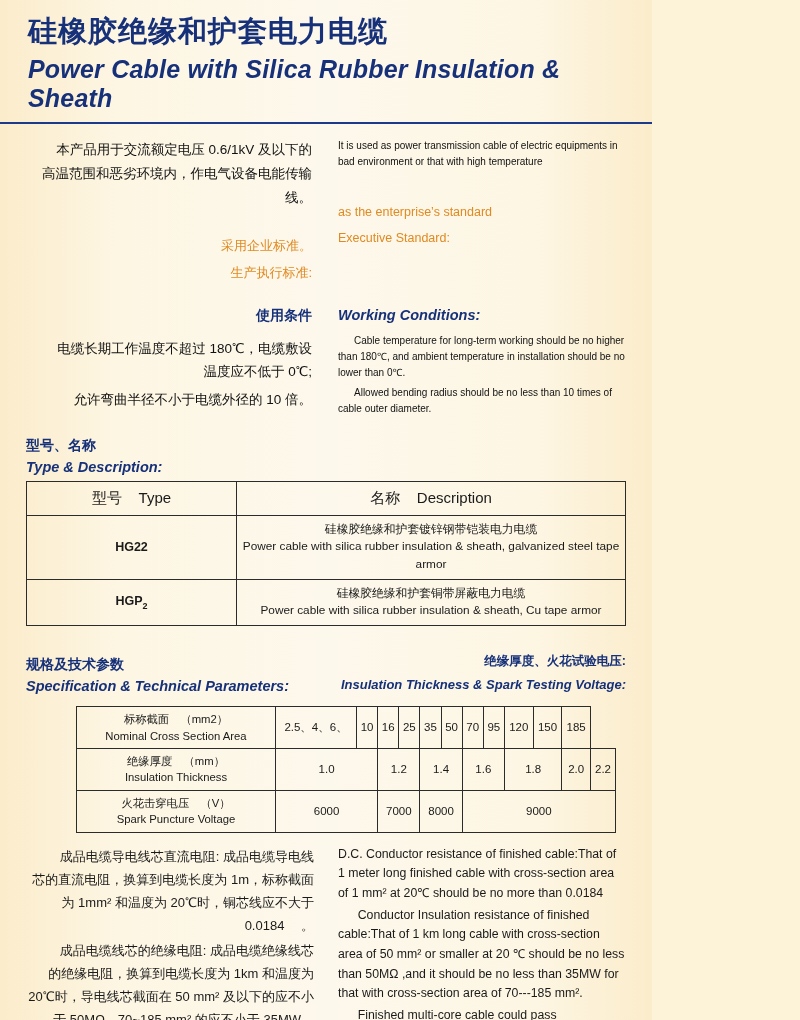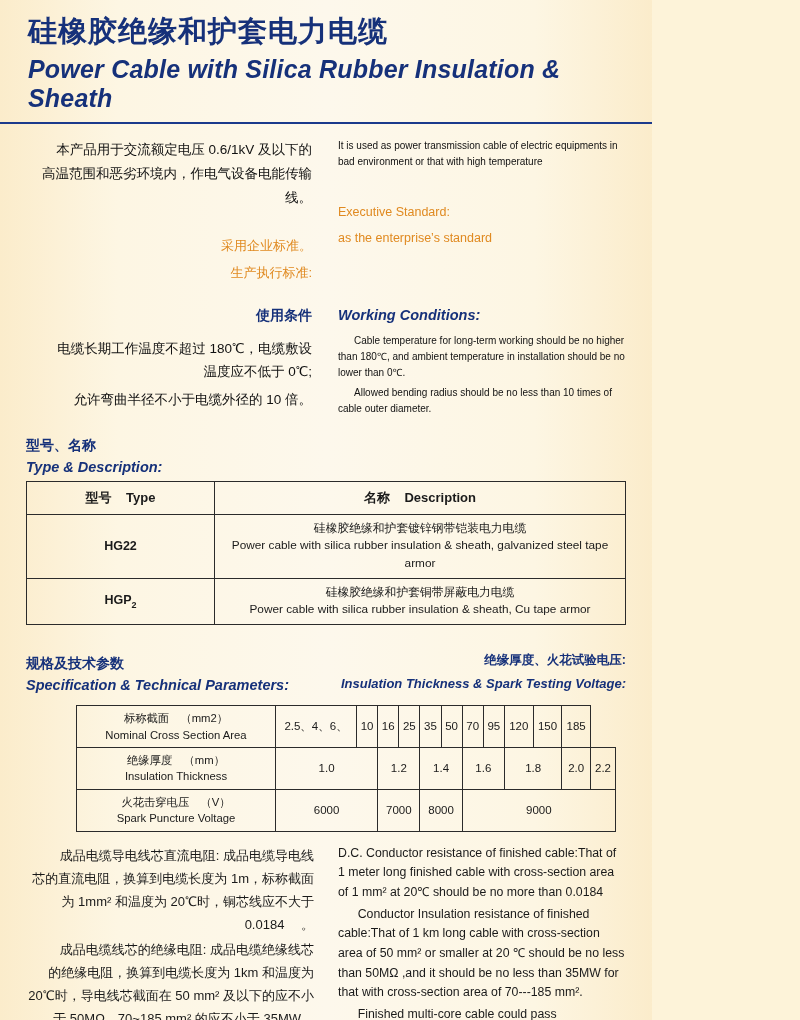--- a/index.html
+++ b/index.html
@@ -91,23 +91,23 @@
     margin-top:6px;
     background:transparent;
   }
   .tbl th,.tbl td{
     border:1px solid #2b2b2b;
     text-align:center;
     vertical-align:middle;
     padding:5px 3px;
   }
   .tbl th{
-    font-size:13px;
-    font-weight:bold;
-    padding:7px 6px;
+    font-size:15px;
+    font-weight:normal;
+    padding:7px 17px;
   }
   .type-cell{
     font-size:12.5px;
     font-weight:bold;
     width:175px;
   }
   .desc-cell{
     font-size:11.8px;
     line-height:1.5;
   }
@@ -176,22 +176,22 @@
     <div class="col left">
       <p class="body-cn">本产品用于交流额定电压 0.6/1kV 及以下的高温范围和恶劣环境内，作电气设备电能传输线。</p>
       <div class="gap-22"></div>
       <p class="orange">采用企业标准。</p>
       <p class="orange">生产执行标准:</p>
     </div>
     <div class="col right">
       <p class="body-en">It is used as power transmission cable of electric equipments in bad environment or that with high temperature</p>
       <div class="gap-22"></div>
       <div style="height:6px"></div>
+      <p class="orange-en">as the enterprise’s standard</p>
       <p class="orange-en">Executive Standard:</p>
-      <p class="orange-en">as the enterprise’s standard</p>
     </div>
   </div>
 
   <div class="cols" style="padding-top:18px">
     <div class="col left">
       <p class="sec-cn">使用条件</p>
       <div style="height:8px"></div>
       <p class="body-cn">电缆长期工作温度不超过 180℃，电缆敷设温度应不低于 0℃;</p>
       <p class="body-cn">允许弯曲半径不小于电缆外径的 10 倍。</p>
     </div>

